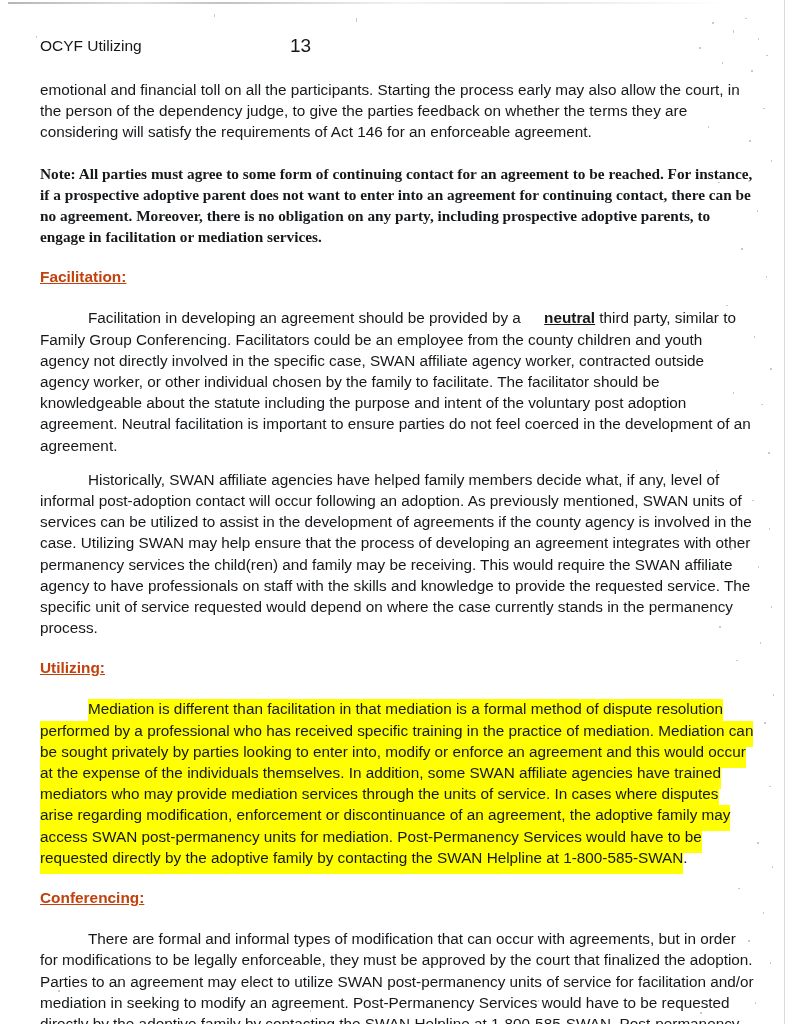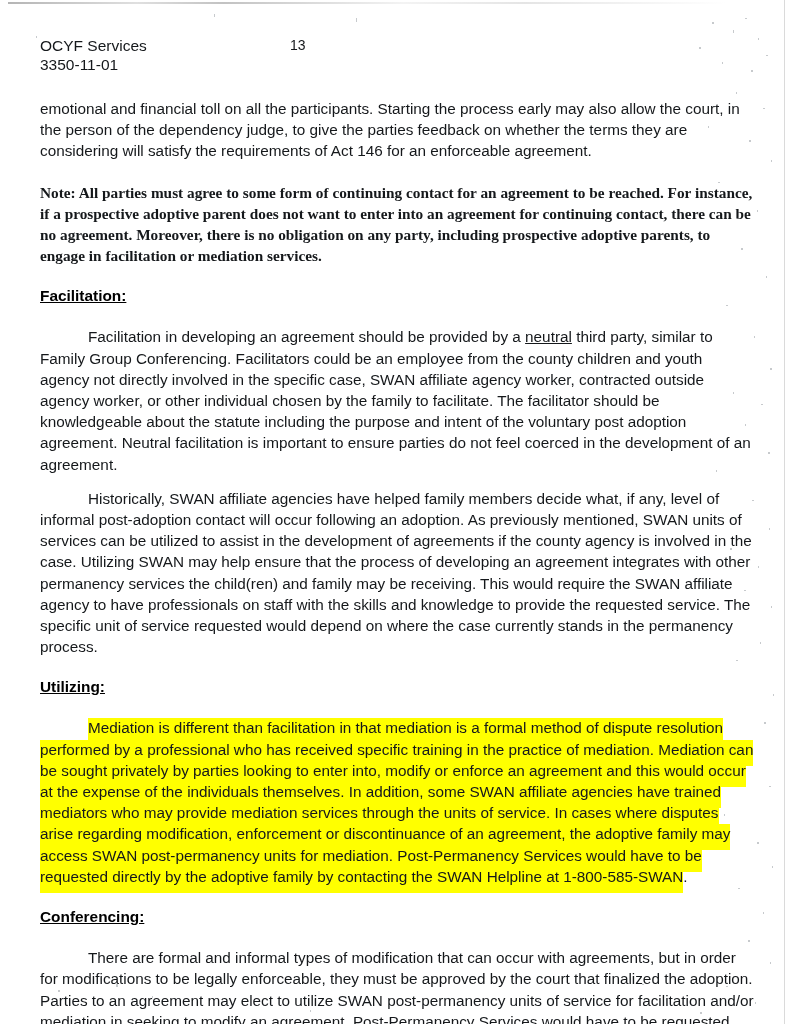--- a/index.html
+++ b/index.html
@@ -61,21 +61,21 @@
     line-height: 19px;
     color: #15181b;
   }
   .header .hdr-line {
     white-space: pre;
   }
   .header .page-no {
     position: absolute;
     left: 250px;
     top: 36px;
-    font-size: 14px;
+    font-size: 19px;
   }
 
   p.body-par {
     font-size: 15.3px;
     line-height: 21.2px;
     color: #15181b;
     margin: 0;
     text-align: left;
   }
   .gap-lg { height: 24px; }
@@ -93,28 +93,29 @@
     font-size: 15.3px;
     line-height: 21.4px;
     font-family: Liberation Serif, serif;
   }
 
   h2.section-head {
     font-size: 15.4px;
     font-weight: bold;
     text-decoration: underline;
     margin: 0;
-    color: #000000;
+    color: #c2410c;
     display: inline-block;
     line-height: 20px;
   }
 
   .u-bold {
-    font-weight: normal;
+    font-weight: bold;
     text-decoration: underline;
+    margin-left: 19px;
   }
 
   .hl {
     background-color: #ffff00;
     box-decoration-break: clone;
     -webkit-box-decoration-break: clone;
   }
   .hl-par {
     
   }
@@ -189,22 +190,21 @@
       <rect x="642" y="984" width="2" height="1"></rect>
         <rect x="538" y="1000" width="1" height="2"></rect>
       <rect x="356" y="18" width="1" height="4"></rect>
         <rect x="214" y="14" width="1" height="3"></rect>
     </g>
   </svg>
 
   <div class="content">
 
     <div class="header">
-      <div class="hdr-line">OCYF Services</div>
-      <div class="hdr-line">3350-11-01</div>
+      <div class="hdr-line">OCYF Utilizing</div>
       <div class="page-no">13</div>
     </div>
 
     <div class="gap-lg"></div>
 
     <p class="body-par">emotional and financial toll on all the participants.  Starting the process early may also allow the court, in the person of the dependency judge, to give the parties feedback on whether the terms they are considering will satisfy the requirements of Act 146 for an enforceable agreement.</p>
 
     <div class="gap-md"></div>
 
     <p class="body-par bold-par">Note:  All parties must agree to some form of continuing contact for an agreement to be reached.  For instance, if a prospective adoptive parent does not want to enter into an agreement for continuing contact, there can be no agreement.  Moreover, there is no obligation on any party, including prospective adoptive parents, to engage in facilitation or mediation services.</p>

